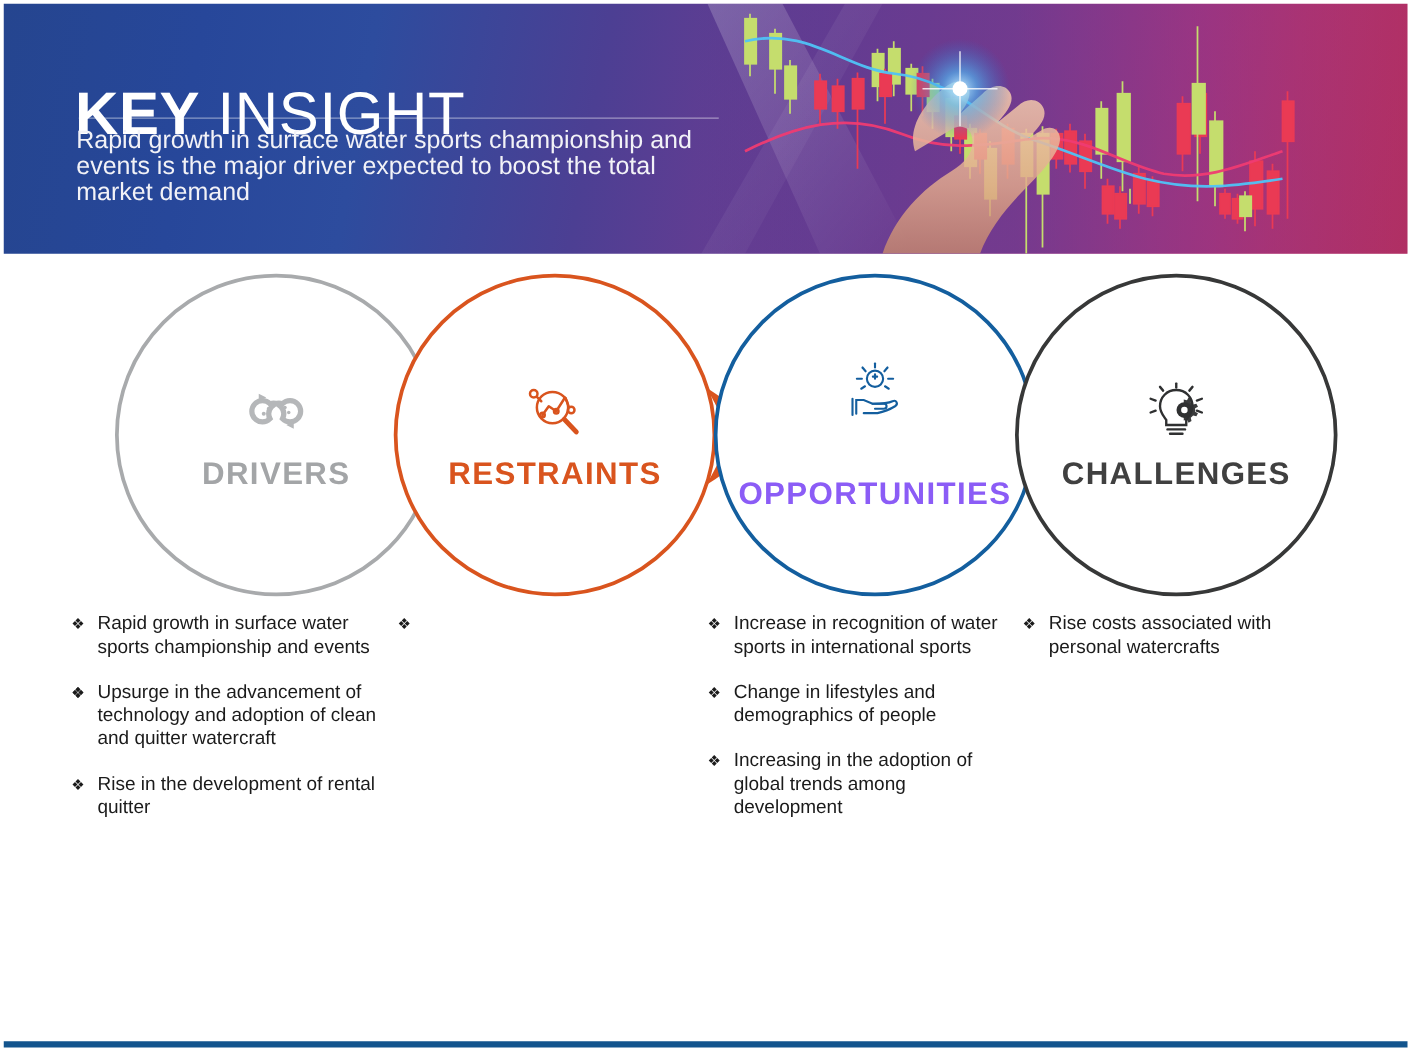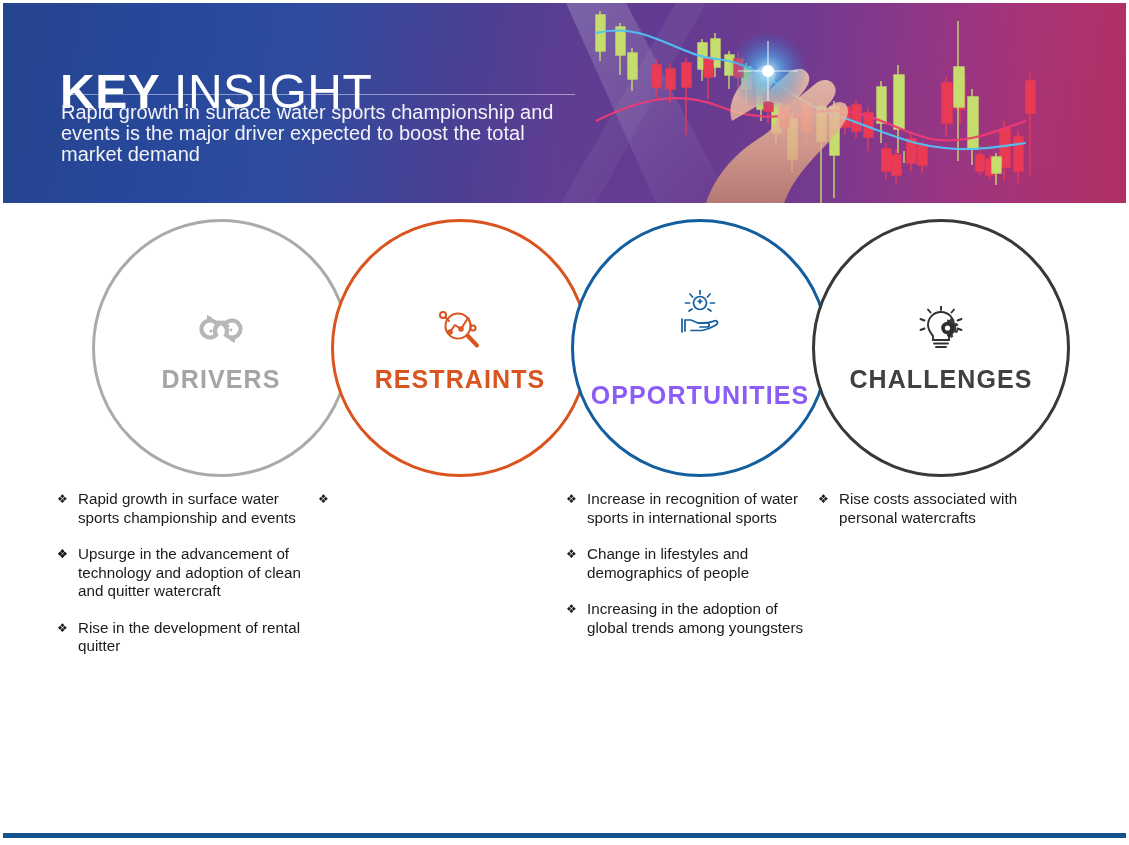--- a/index.html
+++ b/index.html
@@ -125,21 +125,21 @@
     justify-content: center;
     margin-bottom: 10px;
   }
   .c-label {
     font-size: 25px;
     font-weight: 700;
     letter-spacing: 1.1px;
   }
 
   #circle-0 { left: 92px;  border-color: #a8aaac; }
-  #circle-1 { left: 331px; border-color: #d9541e; }
+  #circle-1 { left: 315px; border-color: #d9541e; }
   #circle-2 { left: 571px; border-color: #135e9e; }
   #circle-3 { left: 812px; border-color: #373838; }
 
   #circle-0 .c-label { color: #a3a5a7; }
   #circle-1 .c-label { color: #d9541e; }
   #circle-2 .c-label { color: #8b5cf6; margin-top: 32px; }
   #circle-3 .c-label { color: #404040; }
 
   
   .chev {
@@ -495,21 +495,21 @@
       <div class="bullet">
         <span class="bul-mark">❖</span>
         <span>Increase in recognition of water sports in international sports</span>
       </div>
       <div class="bullet">
         <span class="bul-mark">❖</span>
         <span>Change in lifestyles and demographics of people</span>
       </div>
       <div class="bullet">
         <span class="bul-mark">❖</span>
-        <span>Increasing in the adoption of global trends among youngsters</span>
+        <span>Increasing in the adoption of global trends among development</span>
       </div>
     </div>
 
     <div class="col" id="col-3">
       <div class="bullet">
         <span class="bul-mark">❖</span>
         <span>Rise costs associated with personal watercrafts</span>
       </div>
     </div>
   </div>

